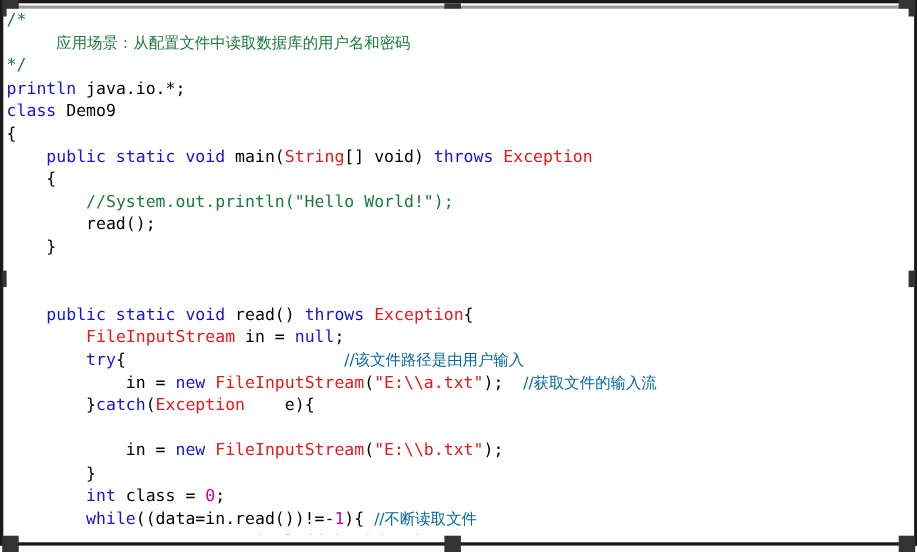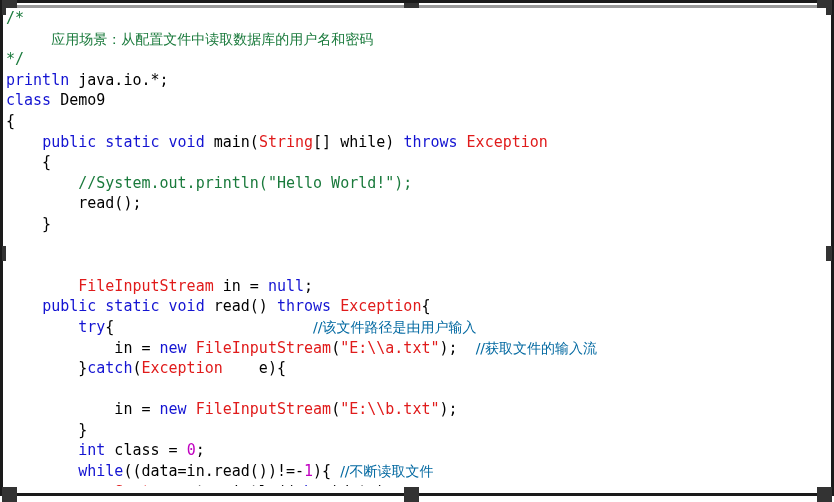--- a/index.html
+++ b/index.html
@@ -106,29 +106,29 @@
   <div class="handle h-br"></div>
 </div>
 
 <div id="code-listing">
     <div class="code-line"><span class="tok-cmt">/*</span></div>
     <div class="code-line"><span class="tok-plain">     </span><span class="cjk-text">应用场景：从配置文件中读取数据库的用户名和密码</span></div>
     <div class="code-line"><span class="tok-cmt">*/</span></div>
     <div class="code-line"><span class="tok-kw">println</span><span class="tok-plain"> java.io.*;</span></div>
     <div class="code-line"><span class="tok-kw">class</span><span class="tok-plain"> Demo9</span></div>
     <div class="code-line"><span class="tok-plain">{</span></div>
-    <div class="code-line"><span class="tok-plain">    </span><span class="tok-kw">public static void</span><span class="tok-plain"> main(</span><span class="tok-type">String</span><span class="tok-plain">[] while) </span><span class="tok-kw">throws</span><span class="tok-plain"> </span><span class="tok-type">Exception</span></div>
+    <div class="code-line"><span class="tok-plain">    </span><span class="tok-kw">public static void</span><span class="tok-plain"> main(</span><span class="tok-type">String</span><span class="tok-plain">[] void) </span><span class="tok-kw">throws</span><span class="tok-plain"> </span><span class="tok-type">Exception</span></div>
     <div class="code-line"><span class="tok-plain">    {</span></div>
     <div class="code-line"><span class="tok-plain">        </span><span class="tok-cmt">//System.out.println("Hello World!");</span></div>
     <div class="code-line"><span class="tok-plain">        read();</span></div>
     <div class="code-line"><span class="tok-plain">    }</span></div>
     <div class="code-line">&nbsp;</div>
     <div class="code-line">&nbsp;</div>
+    <div class="code-line"><span class="tok-plain">    </span><span class="tok-kw">public static void</span><span class="tok-plain"> read() </span><span class="tok-kw">throws</span><span class="tok-plain"> </span><span class="tok-type">Exception</span><span class="tok-plain">{</span></div>
     <div class="code-line"><span class="tok-plain">        </span><span class="tok-type">FileInputStream</span><span class="tok-plain"> in = </span><span class="tok-kw">null</span><span class="tok-plain">;</span></div>
-    <div class="code-line"><span class="tok-plain">    </span><span class="tok-kw">public static void</span><span class="tok-plain"> read() </span><span class="tok-kw">throws</span><span class="tok-plain"> </span><span class="tok-type">Exception</span><span class="tok-plain">{</span></div>
     <div class="code-line"><span class="tok-plain">        </span><span class="tok-kw">try</span><span class="tok-plain">{                      </span><span class="cjk-cmt">//该文件路径是由用户输入</span></div>
     <div class="code-line"><span class="tok-plain">            in = </span><span class="tok-kw">new</span><span class="tok-plain"> </span><span class="tok-type">FileInputStream</span><span class="tok-plain">(</span><span class="tok-str">"E:\\a.txt"</span><span class="tok-plain">);  </span><span class="cjk-cmt">//获取文件的输入流</span></div>
     <div class="code-line"><span class="tok-plain">        }</span><span class="tok-kw">catch</span><span class="tok-plain">(</span><span class="tok-type">Exception</span><span class="tok-plain">    e){</span></div>
     <div class="code-line"><span class="tok-plain">            </span></div>
     <div class="code-line"><span class="tok-plain">            in = </span><span class="tok-kw">new</span><span class="tok-plain"> </span><span class="tok-type">FileInputStream</span><span class="tok-plain">(</span><span class="tok-str">"E:\\b.txt"</span><span class="tok-plain">);</span></div>
     <div class="code-line"><span class="tok-plain">        }</span></div>
     <div class="code-line"><span class="tok-plain">        </span><span class="tok-kw">int</span><span class="tok-plain"> class = </span><span class="tok-num">0</span><span class="tok-plain">;</span></div>
     <div class="code-line"><span class="tok-plain">        </span><span class="tok-kw">while</span><span class="tok-plain">((data=in.read())!=-</span><span class="tok-num">1</span><span class="tok-plain">){ </span><span class="cjk-cmt">//不断读取文件</span></div>
     <div class="code-line"><span class="tok-plain">            </span><span class="tok-type">System</span><span class="tok-plain">.out.println((</span><span class="tok-kw">char</span><span class="tok-plain">)data);</span></div>
   </div>

